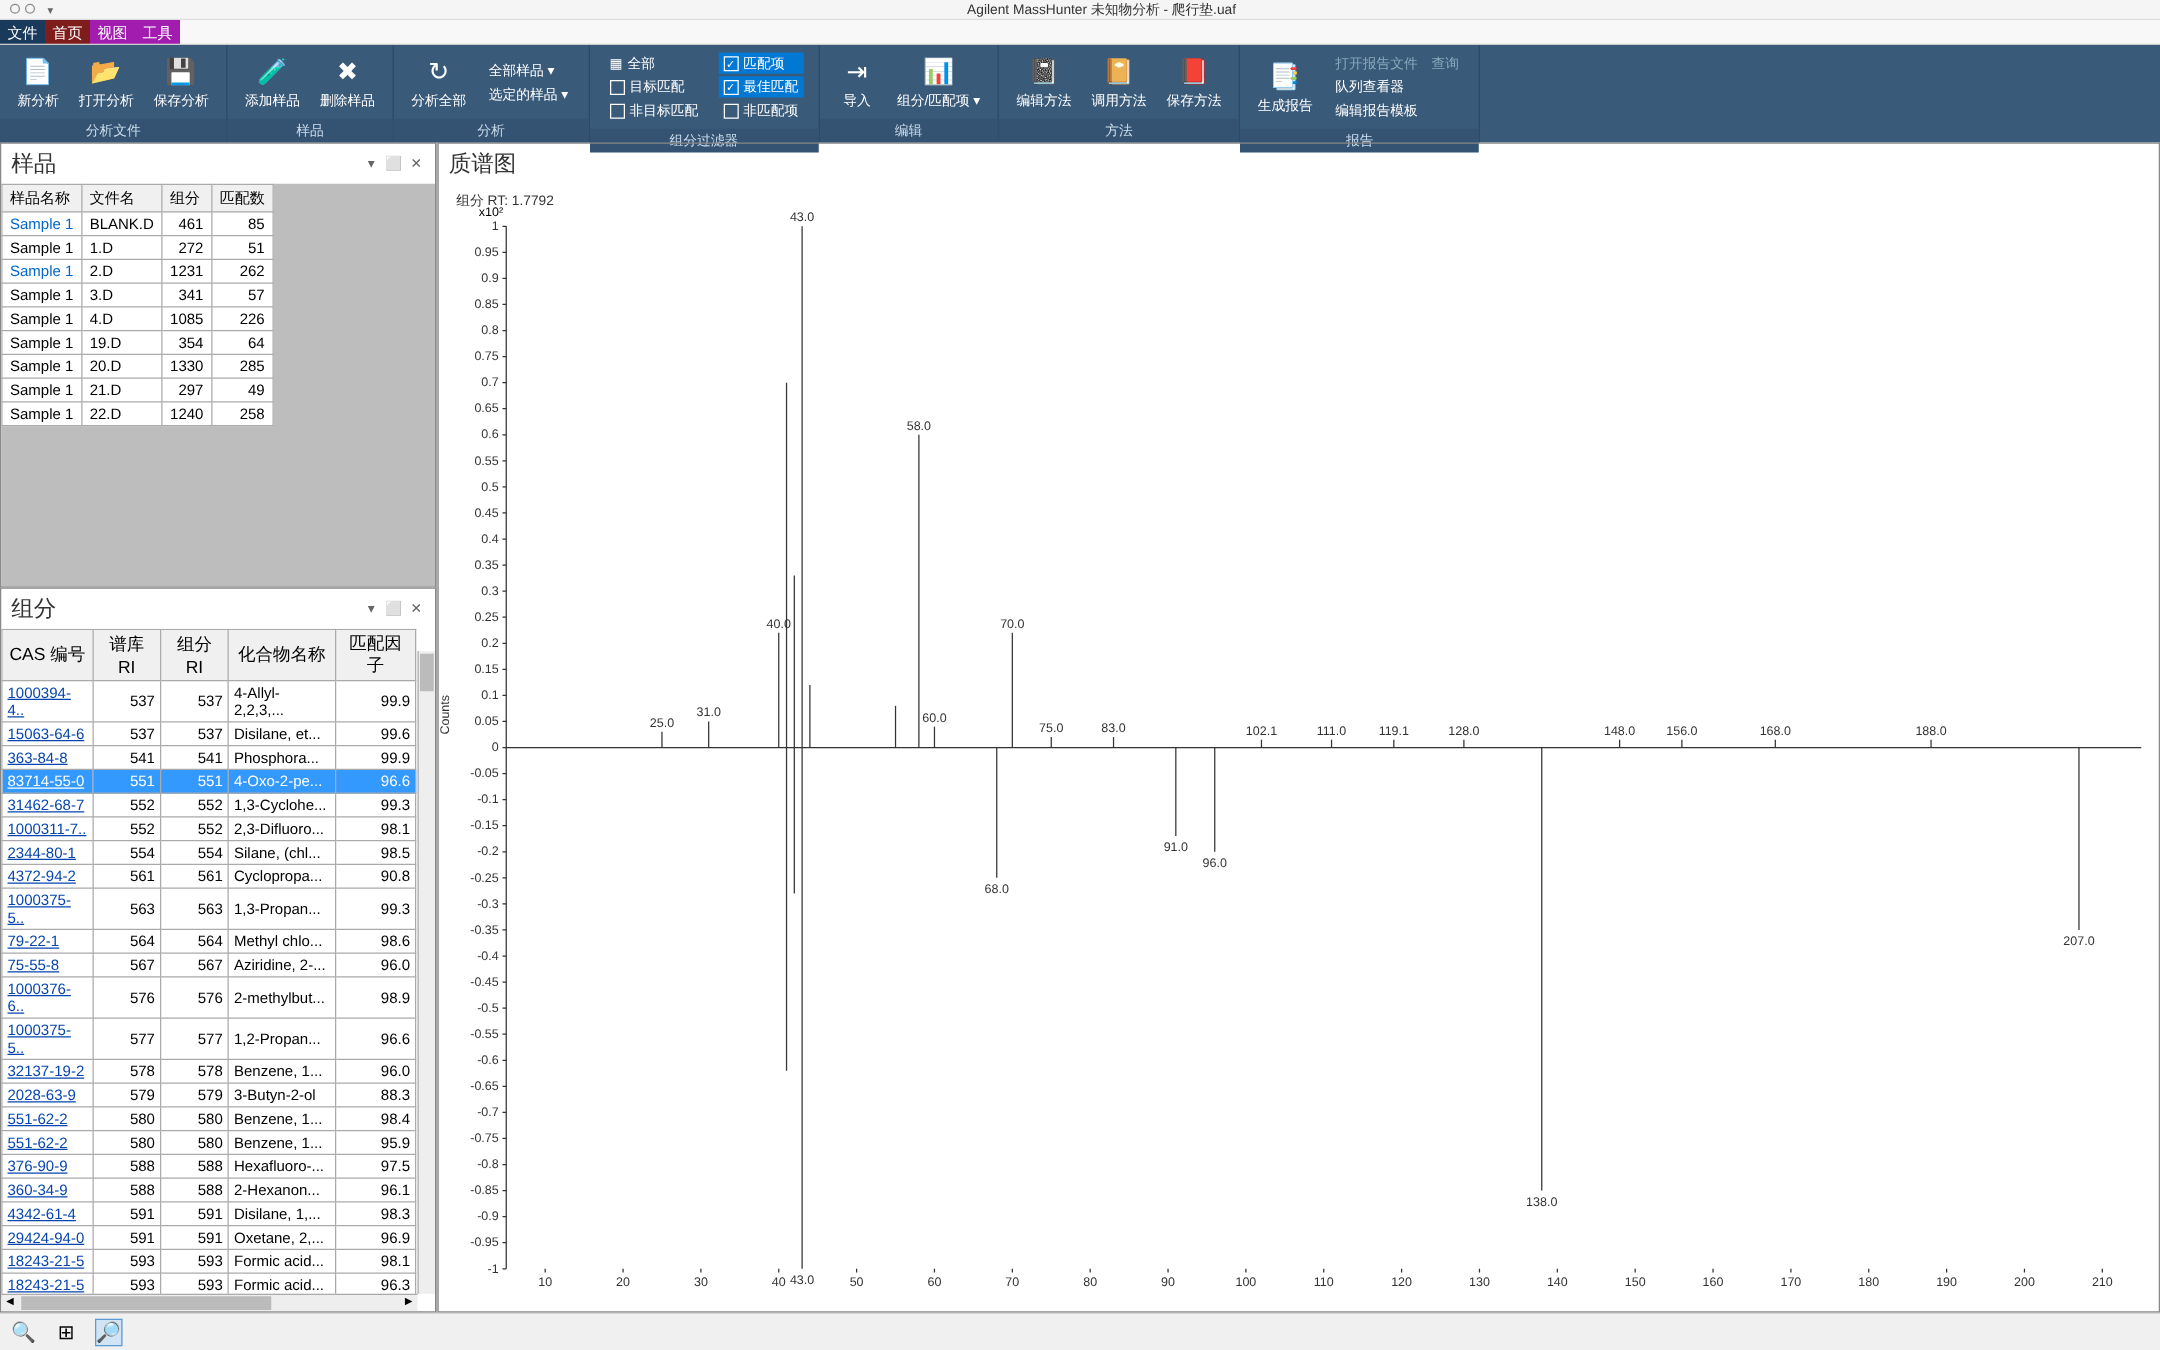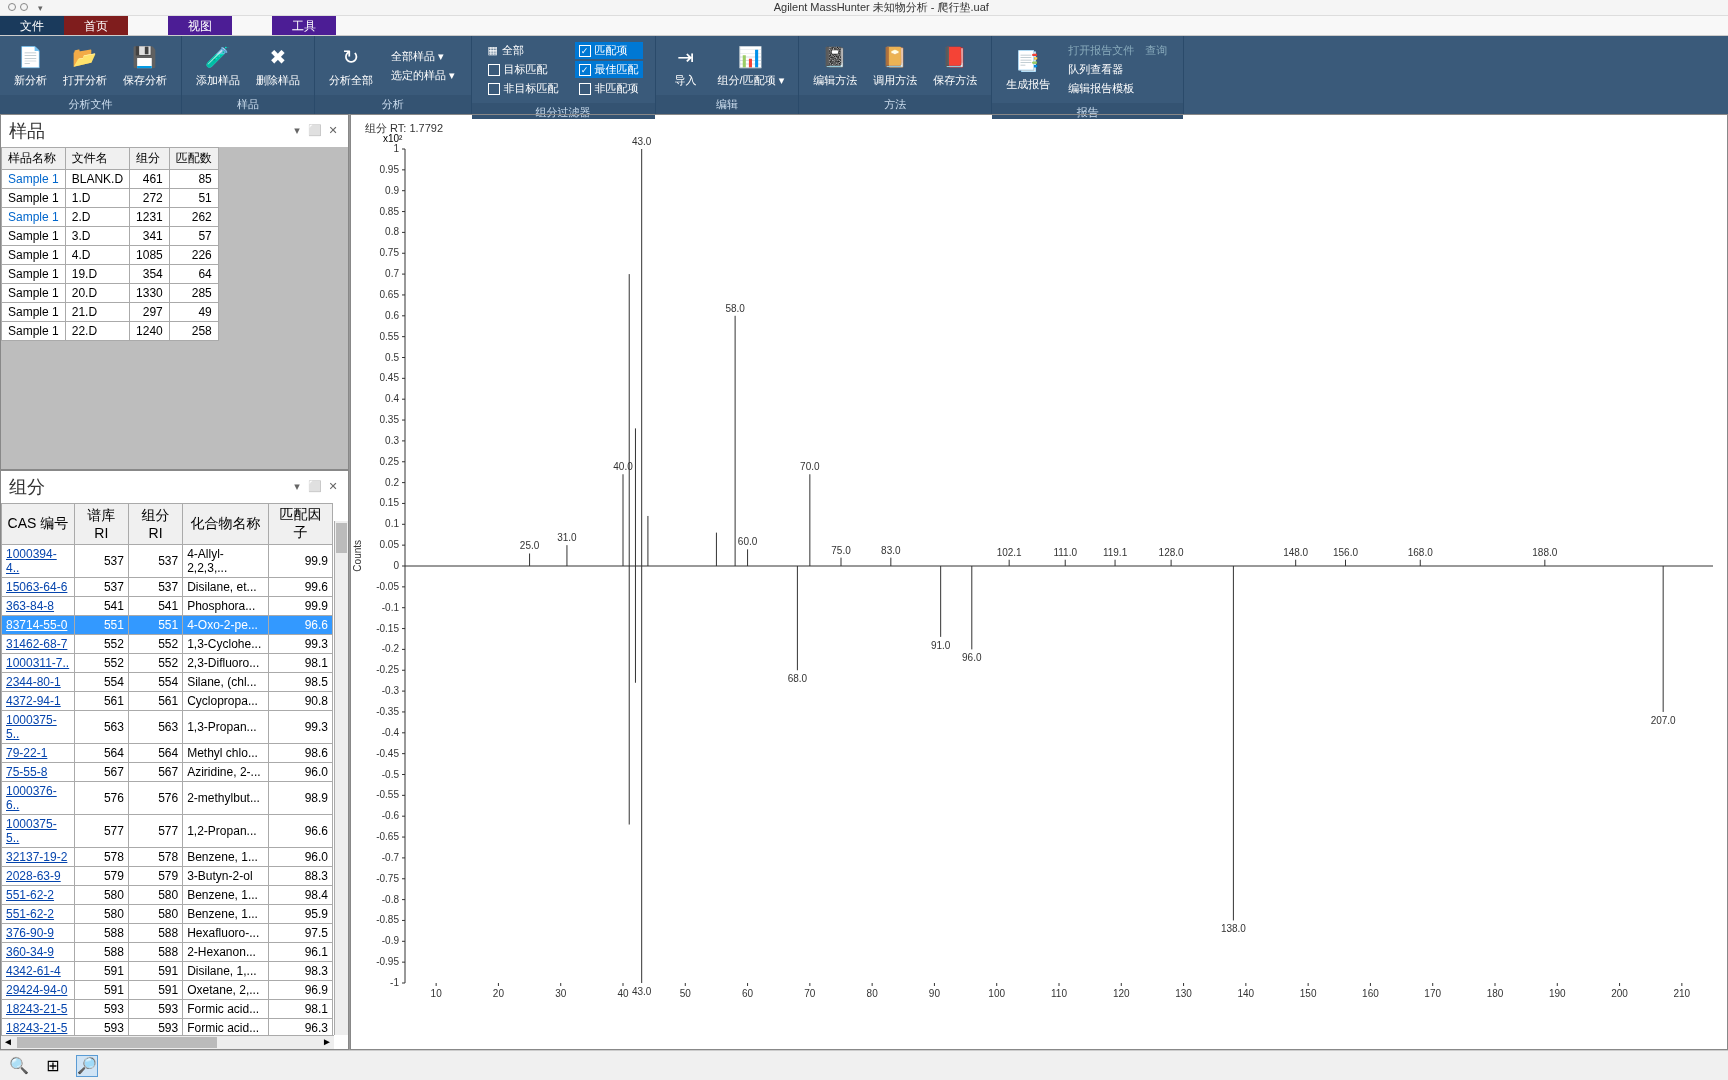--- a/index.html
+++ b/index.html
@@ -4,24 +4,24 @@
 <style>
 * { box-sizing: border-box; margin: 0; padding: 0; font-family: "Microsoft YaHei", Arial, sans-serif; }
 body { background: #fff; width: 1728px; height: 1080px; overflow: hidden; font-size: 12px; }
 
 .titlebar { height: 16px; background: #f5f5f5; border-bottom: 1px solid #ddd; display: flex; align-items: center; padding: 0 8px; color: #333; font-size: 11px; }
 .titlebar .controls { display: flex; gap: 4px; }
 .titlebar .dot { width: 8px; height: 8px; border: 1px solid #888; border-radius: 50%; }
 .titlebar .title { flex: 1; text-align: center; }
 
 .menubar { height: 20px; background: #f8f8f8; border-bottom: 1px solid #ccc; display: flex; }
-.tab { padding: 2px 20px; font-size: 12px; cursor: pointer; }
+.tab { padding: 2px 6px; font-size: 12px; cursor: pointer; }
 .tab.file { background: #1a3a5c; color: #fff; }
 .tab.active { background: #7f1d1d; color: #fff; }
-.tab.inactive { background: #4c1d95; color: #fff; margin-left: 40px; }
+.tab.inactive { background: #a21caf; color: #fff; }
 
 .ribbon { height: 78px; background: #3a5a7a; display: flex; }
 .ribbon-group { display: flex; flex-direction: column; border-right: 1px solid #2a4a6a; }
 .ribbon-group-body { flex: 1; display: flex; align-items: center; padding: 4px 8px; gap: 4px; }
 .ribbon-group-label { text-align: center; color: #cde; font-size: 11px; padding: 2px 0; background: #345372; }
 .rbtn { display: flex; flex-direction: column; align-items: center; color: #fff; padding: 2px 6px; cursor: pointer; min-width: 44px; }
 .rbtn .ricon { width: 28px; height: 28px; display: flex; align-items: center; justify-content: center; font-size: 20px; }
 .rbtn .rlabel { font-size: 11px; margin-top: 2px; }
 .ribbon-sub { display: flex; flex-direction: column; gap: 2px; padding: 2px 4px; }
 .ribbon-sub-item { display: flex; align-items: center; gap: 4px; color: #fff; font-size: 11px; padding: 1px 4px; cursor: pointer; }
@@ -356,21 +356,21 @@
                 <td class="num">98.1</td>
               </tr>
               <tr class="">
                 <td class="cas">2344-80-1</td>
                 <td class="num">554</td>
                 <td class="num">554</td>
                 <td>Silane, (chl...</td>
                 <td class="num">98.5</td>
               </tr>
               <tr class="">
-                <td class="cas">4372-94-1</td>
+                <td class="cas">4372-94-2</td>
                 <td class="num">561</td>
                 <td class="num">561</td>
                 <td>Cyclopropa...</td>
                 <td class="num">90.8</td>
               </tr>
               <tr class="">
                 <td class="cas">1000375-5..</td>
                 <td class="num">563</td>
                 <td class="num">563</td>
                 <td>1,3-Propan...</td>
@@ -484,20 +484,23 @@
           <div class="track">
               <div class="thumb"></div>
             </div>
           <div class="arrow">►</div>
         </div>
       </div>
     </div>
   </div>
   <div class="right-col">
     <div class="panel spectrum-panel">
+      <div class="panel-header">
+        <span>质谱图</span>
+      </div>
       <div class="chart-area">
         <div class="chart-title">组分 RT: 1.7792</div>
         <div class="yaxis-label">Counts</div>
         <div class="ylabel-mult">x10²</div>
         <svg class="plot" id="plot" viewBox="0 0 1368 894">
             <line class="axis" x1="50" y1="447" x2="1358" y2="447"></line>
             <line class="axis" x1="50" y1="30" x2="50" y2="864"></line>
             <line class="axis" x1="47" y1="30" x2="50" y2="30"></line>
             <text class="tick-label" x="44" y="33" text-anchor="end">1</text>
             <line class="axis" x1="47" y1="50.85000000000002" x2="50" y2="50.85000000000002"></line>

